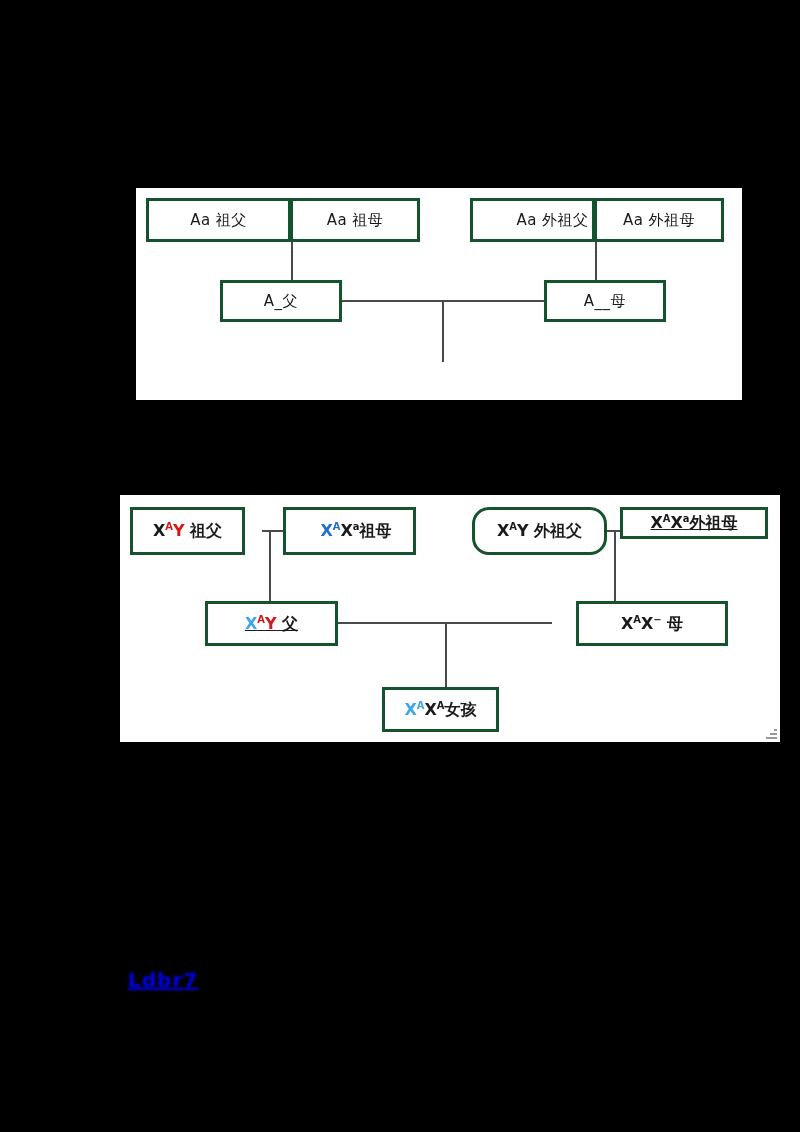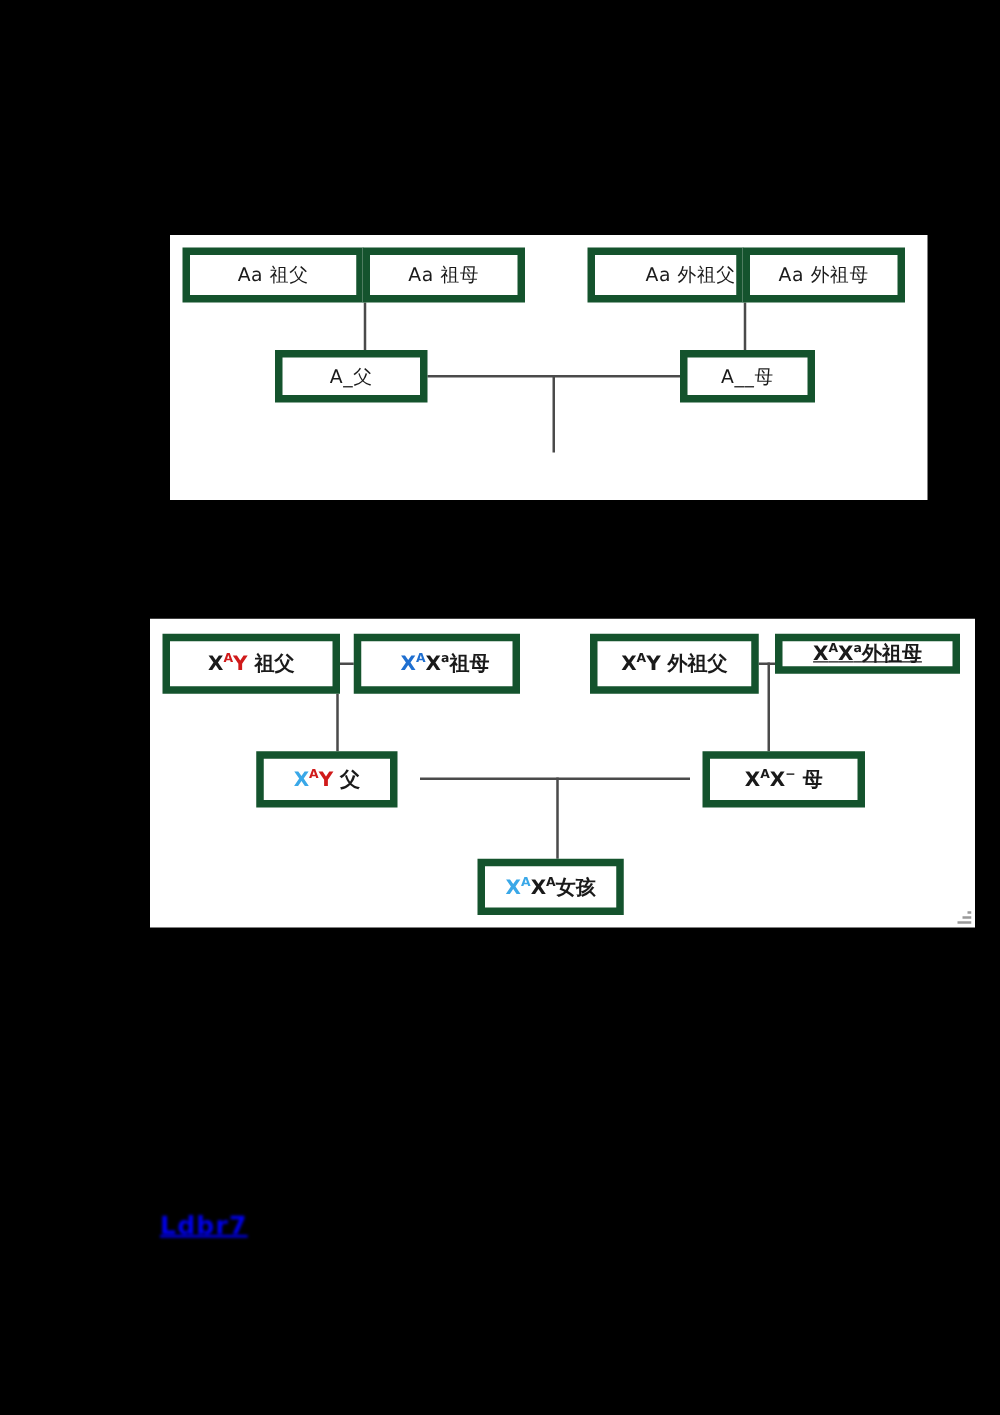--- a/index.html
+++ b/index.html
@@ -42,21 +42,21 @@
     letter-spacing: 1px;
     user-select: none;
     white-space: nowrap;
   }
 
   
   .pbox {
     position: absolute;
     box-sizing: border-box;
     background: #ffffff;
-    border: 6px solid #14532d;
+    border: 3px solid #14532d;
     display: flex;
     align-items: center;
     justify-content: center;
     white-space: nowrap;
     color: #1a1a1a;
     z-index: 3;
   }
   .pbox .txt {
     line-height: 1;
     display: inline-block;
@@ -150,72 +150,72 @@
   <div class="ln h" style="left:150px; top:31px; width:12px;"></div>
   <div class="ln h" style="left:454px; top:31px; width:12px;"></div>
 
   <div class="ln v" style="left:155px; top:31px; height:61px;"></div>
   <div class="ln v" style="left:459px; top:31px; height:61px;"></div>
 
   <div class="pbox" style="left:84px; top:92px; width:122px; height:42px;">
     <span class="txt">A_父</span>
   </div>
 
-  <div class="pbox" style="left:408px; top:92px; width:108px; height:42px;">
+  <div class="pbox" style="left:408px; top:92px; width:122px; height:42px;">
     <span class="txt">A__母</span>
   </div>
 
   <div class="ln h" style="left:204px; top:112px; width:206px;"></div>
 
   <div class="ln v" style="left:306px; top:112px; height:62px;"></div>
 
 
 </div>
 
 <div class="panel" id="panel-two">
 
   <div class="watermark" style="left:14px; top:118px;"></div>
 
-  <div class="pbox" style="left:10px; top:12px; width:142px; height:48px;">
+  <div class="pbox" style="left:10px; top:12px; width:115px; height:48px;">
     <span class="txt">
       <span class="c-black">X<sup class="c-red">A</sup></span><span class="c-red">Y</span><span class="cn c-black">&nbsp;祖父</span>
     </span>
   </div>
 
   <div class="pbox" style="left:163px; top:12px; width:133px; height:48px;padding-left:13px;">
     <span class="txt">
       <span class="c-blue">X<sup class="c-blue">A</sup></span><span class="c-black">X<sup>a</sup></span><span class="cn c-black">祖母</span>
     </span>
   </div>
 
-  <div class="pbox" style="left:352px; top:12px; width:135px; height:48px;">
+  <div class="pbox" style="left:352px; top:12px; width:135px; height:48px;border-radius:17px;">
     <span class="txt">
       <span class="c-black">X<sup>A</sup>Y</span><span class="cn c-black">&nbsp;外祖父</span>
     </span>
   </div>
 
   <div class="pbox" style="left:500px; top:12px; width:148px; height:32px;text-decoration:underline;">
     <span class="txt">
       <span class="c-black">X<sup>A</sup>X<sup>a</sup></span><span class="cn c-black">外祖母</span>
     </span>
   </div>
 
   <div class="ln h" style="left:142px; top:35px; width:24px;"></div>
   <div class="ln h" style="left:484px; top:35px; width:19px;"></div>
 
   <div class="ln v" style="left:149px; top:35px; height:72px;"></div>
   <div class="ln v" style="left:494px; top:35px; height:72px;"></div>
 
-  <div class="pbox" style="left:85px; top:106px; width:113px; height:45px;">
+  <div class="pbox" style="left:85px; top:106px; width:133px; height:45px;text-decoration:underline;">
     <span class="txt">
       <span class="c-cyan">X<sup class="c-red">A</sup></span><span class="c-red">Y</span><span class="cn c-black">&nbsp;父</span>
     </span>
   </div>
 
-  <div class="pbox" style="left:442px; top:106px; width:130px; height:45px;">
+  <div class="pbox" style="left:456px; top:106px; width:152px; height:45px;">
     <span class="txt">
       <span class="c-black">X<sup>A</sup>X<sup>−</sup></span><span class="cn c-black">&nbsp;母</span>
     </span>
   </div>
 
   <div class="ln h" style="left:216px; top:127px; width:216px;"></div>
 
   <div class="ln v" style="left:325px; top:127px; height:66px;"></div>
 
   <div class="pbox" style="left:262px; top:192px; width:117px; height:45px;">

